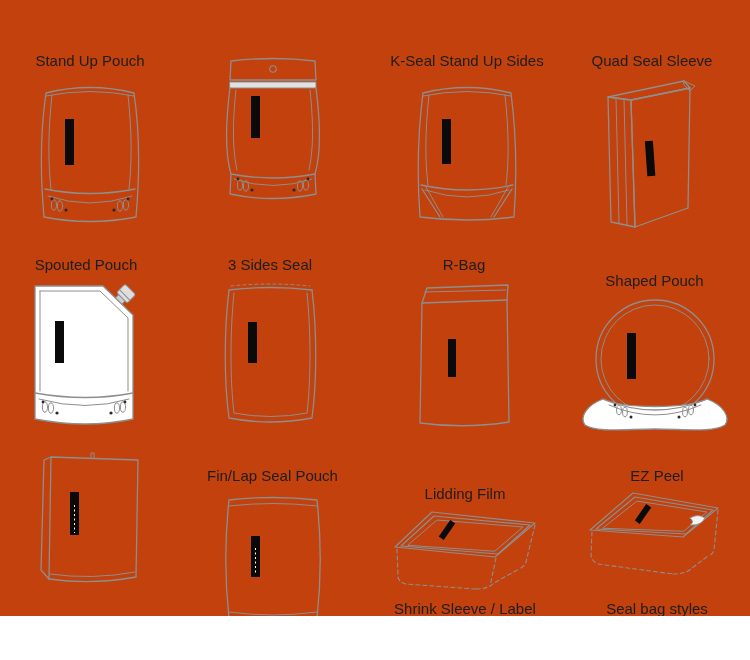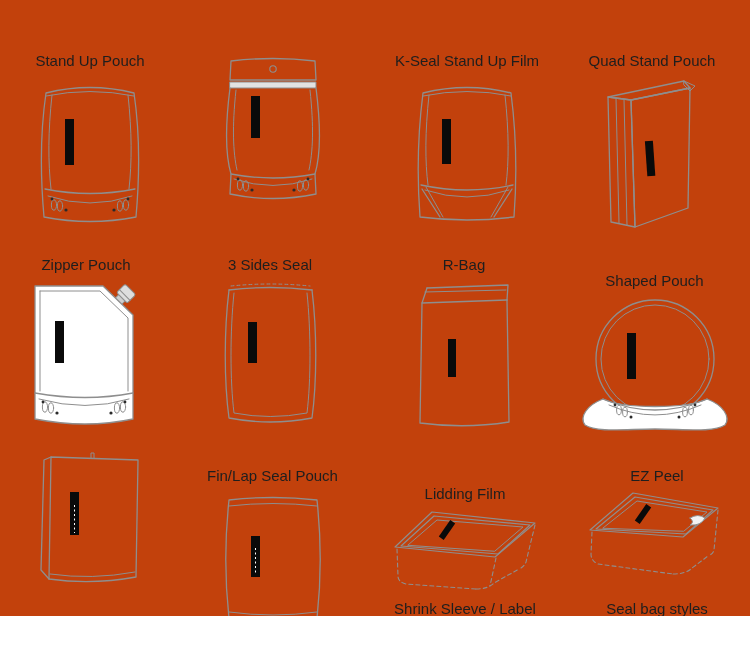--- a/index.html
+++ b/index.html
@@ -68,55 +68,55 @@
         <circle cx="14" cy="127" r="1.4"></circle>
           <circle cx="28" cy="138" r="1.6"></circle>
         <circle cx="84" cy="127" r="1.4"></circle>
           <circle cx="70" cy="138" r="1.6"></circle>
       </g>
       <rect x="27" y="44" width="9" height="42" fill="#0a0a0a"></rect>
     </svg>
   </div>
 
   <div class="cell" style="left:386px;top:52px;width:162px;">
-    <span class="cap">K-Seal Stand Up Film</span>
+    <span class="cap">K-Seal Stand Up Sides</span>
     <svg width="106" height="148" viewBox="0 0 106 148">
       <g fill="none" stroke="#8e8e8e" stroke-width="1.3" stroke-linejoin="round" stroke-linecap="round">
         <path d="M9,16 Q53,5 97,16 C102,55 103,100 100,140 Q53,146 6,140 C3,100 4,55 9,16 Z"></path>
         <path d="M9,19 Q53,10 97,19" stroke-width="1"></path>
         <path d="M15,18 C11,55 11,85 14,108" stroke-width="1"></path>
         <path d="M91,18 C95,55 95,85 92,108" stroke-width="1"></path>
         <path d="M7,108 Q53,118 99,108"></path>
         <path d="M11,113 Q53,127 95,113" stroke-width="1"></path>
         <path d="M8,112 L26,140"></path>
         <path d="M98,112 L80,140"></path>
         <path d="M12,110 L29,140" stroke-width="1"></path>
         <path d="M94,110 L77,140" stroke-width="1"></path>
       </g>
       <rect x="28" y="42" width="9" height="45" fill="#0a0a0a"></rect>
     </svg>
   </div>
 
   <div class="cell" style="left:578px;top:52px;width:148px;">
-    <span class="cap">Quad Stand Pouch</span>
+    <span class="cap">Quad Seal Sleeve</span>
     <svg width="104" height="158" viewBox="0 0 104 158">
       <g fill="none" stroke="#8e8e8e" stroke-width="1.3" stroke-linejoin="round" stroke-linecap="round">
         <path d="M31,23 L8,20 L11,145 L35,150 Z"></path>
         <path d="M16,21 L19,146" stroke-width="1"></path>
         <path d="M24,22 L27,148" stroke-width="1"></path>
         <path d="M31,23 L90,11 L88,131 L35,150 Z"></path>
         <path d="M8,20 L84,4 L90,11 L31,23 Z"></path>
         <path d="M84,4 L95,9 L90,14 L84,8 Z" stroke-width="1"></path>
       </g>
       <rect x="46" y="64" width="8" height="35" fill="#0a0a0a" transform="rotate(-4 50 80)"></rect>
     </svg>
   </div>
 
   <div class="cell" style="left:12px;top:256px;width:148px;">
-    <span class="cap">Zipper Pouch</span>
+    <span class="cap">Spouted Pouch</span>
     <svg width="112" height="150" viewBox="0 0 112 150">
       <g fill="none" stroke="#8e8e8e" stroke-width="1.3" stroke-linejoin="round" stroke-linecap="round">
         <g transform="rotate(-45 88 20)">
           <rect x="86" y="16" width="7" height="9" fill="#cfcfcf" stroke-width="1"></rect>
           <rect x="93" y="13" width="12" height="15" rx="2" fill="#dedede" stroke-width="1"></rect>
           <line x1="97" y1="13" x2="97" y2="28" stroke-width="1"></line>
         </g>
         <path d="M5,5 L73,5 L103,34 L103,138 Q56,148 5,138 Z" fill="#ffffff"></path>
         <path d="M10,10 L70,10 L98,37 L98,110" stroke-width="1"></path>
         <path d="M10,10 L10,110" stroke-width="1"></path>

